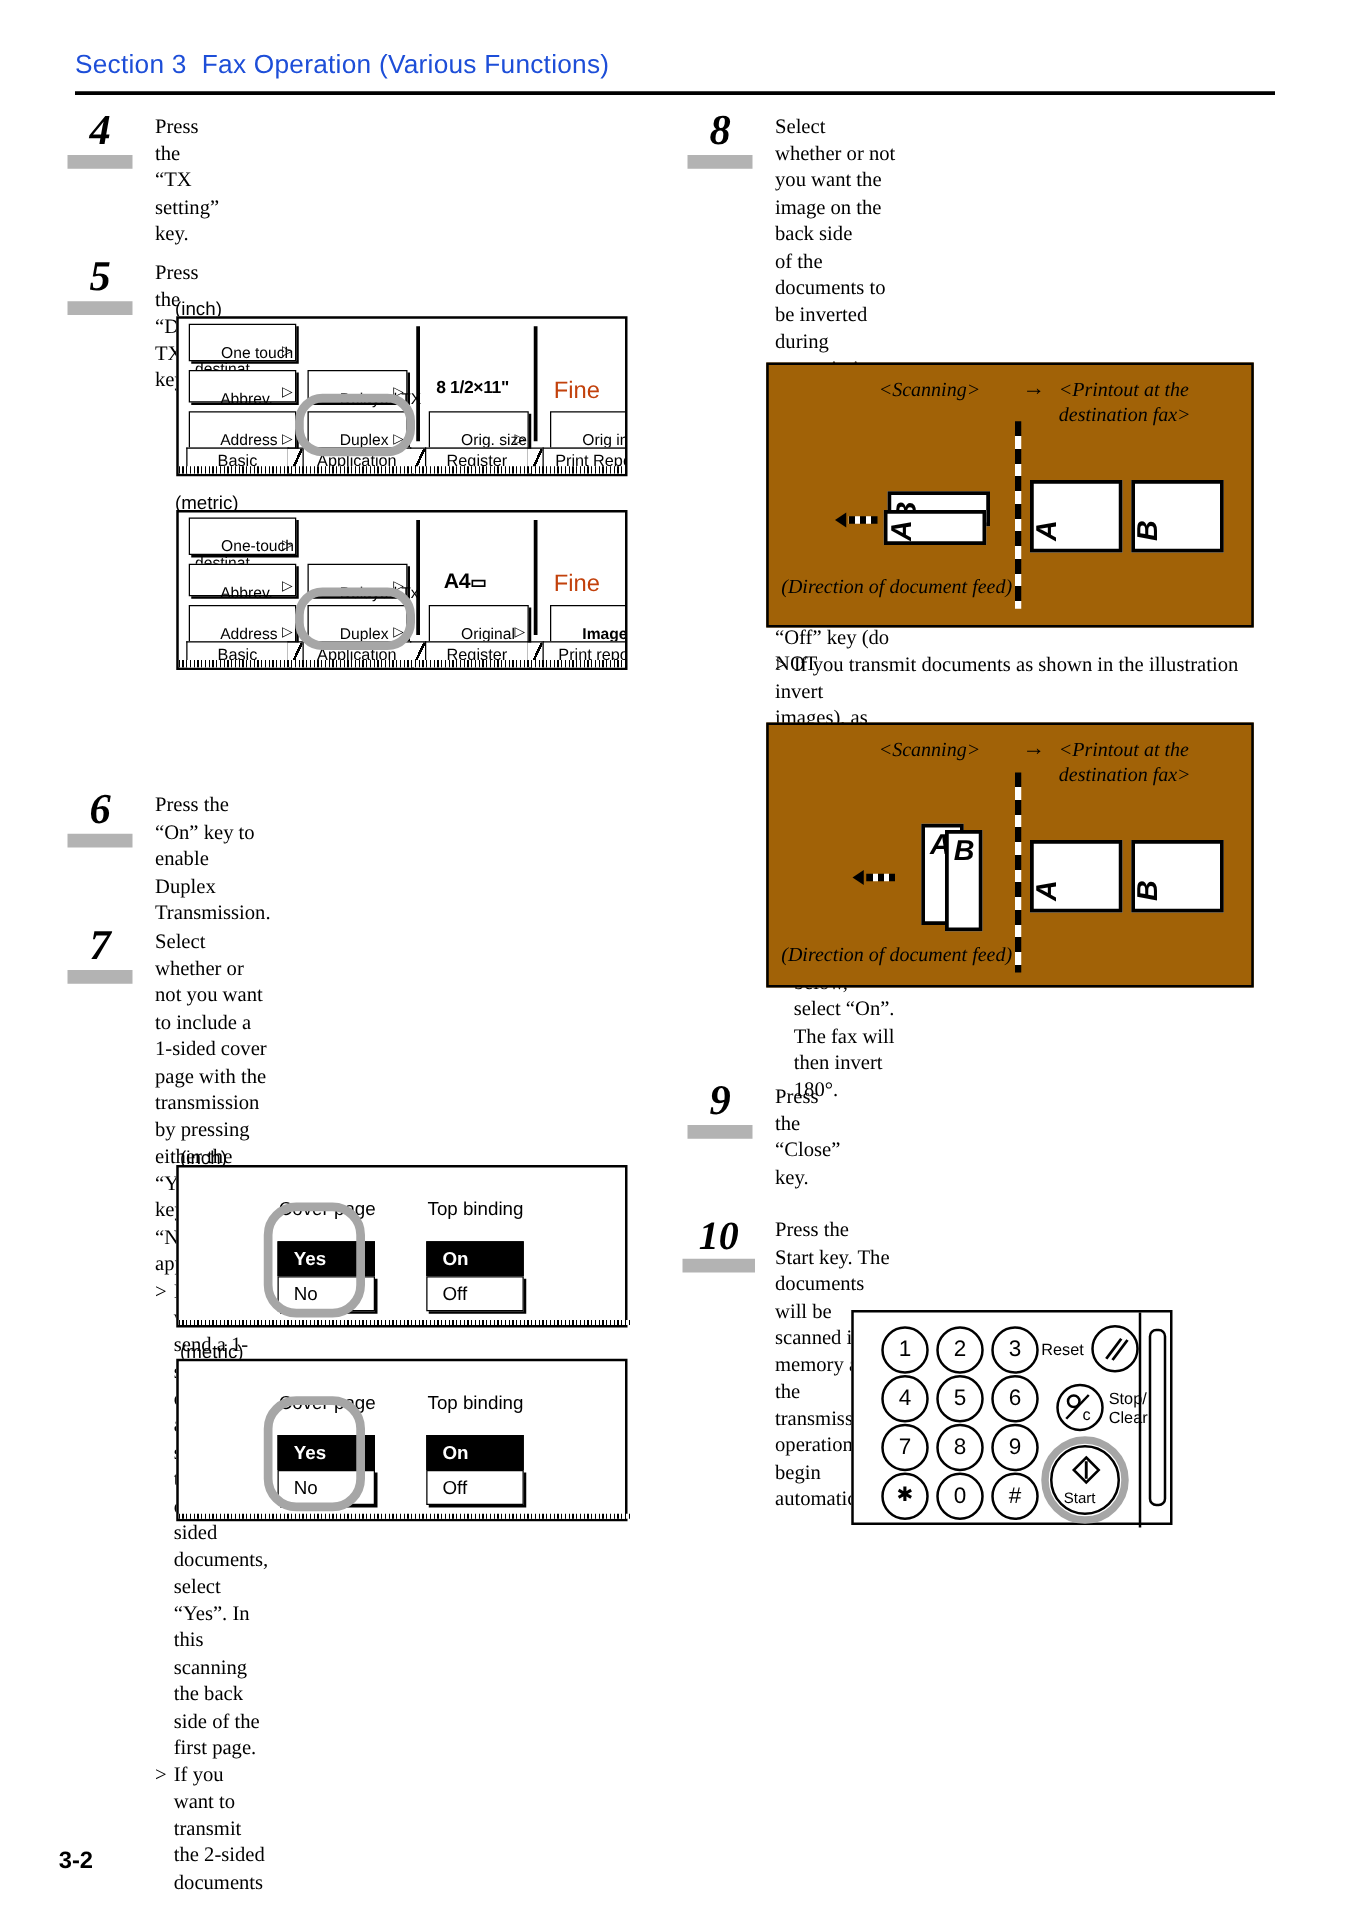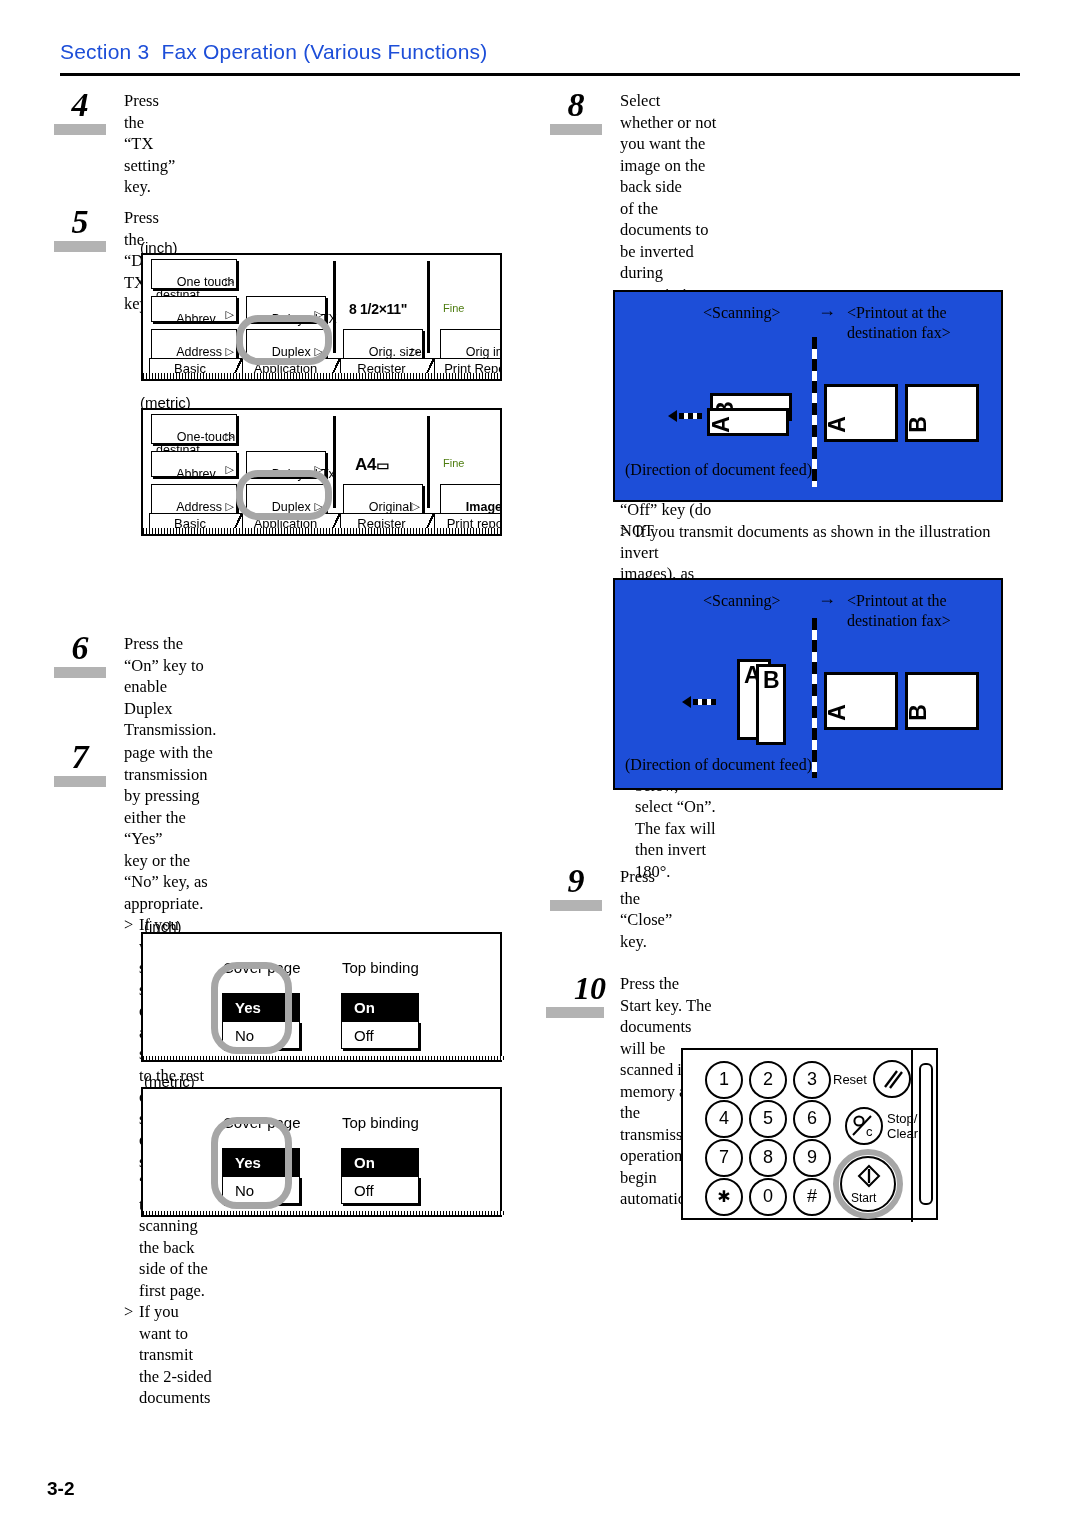--- a/index.html
+++ b/index.html
@@ -56,21 +56,21 @@
     left: 0; top: 0;
     width: 56px;
     text-align: center;
     font-family: "Liberation Serif", serif;
     font-weight: bold;
     font-style: italic;
     font-size: 34px;
     line-height: 34px;
     color: #000;
   }
-  .step-num.wide { width: 62px; font-size: 32px; text-align: right; }
+  .step-num.wide { width: 62px; font-size: 32px; }
   .step-bar {
     position: absolute;
     top: 36px; left: 2px;
     width: 52px; height: 11px;
     background: #b3b3b3;
   }
   .step-bar.wide { width: 58px; }
   .step-body {
     position: absolute;
     left: 72px; top: 2px;
@@ -120,22 +120,22 @@
   }
   .lcd-key .arr {
     position: absolute;
     right: 2px; bottom: 1px;
     font-size: 11px;
     line-height: 11px;
   }
   .lcd-plaintext {
     position: absolute;
     font-family: "Liberation Sans", sans-serif;
-    font-size: 11px;
-    color: #4d7c0f;
+    font-size: 19px;
+    color: #c2410c;
     white-space: pre;
   }
   .lcd-bold {
     position: absolute;
     font-family: "Liberation Sans", sans-serif;
     font-weight: bold;
     font-size: 14px;
     color: #000;
     white-space: pre;
     letter-spacing: -0.3px;
@@ -205,21 +205,22 @@
     white-space: pre;
   }
   .opt-btn.sel { background: #000; color: #fff; }
   .opt-btn.unsel { background: #fff; color: #000; font-weight: normal; box-shadow: 2px 2px 0 #000; }
 
   
   .diagram {
     position: absolute;
     box-sizing: border-box;
     border: 2px solid #000;
-    background: #1d4ed8;
+    background: #a16207;
+    font-style: italic;
   }
   .dg-text {
     position: absolute;
     font-family: "Liberation Serif", serif;
     font-size: 16px;
     line-height: 20px;
     white-space: pre;
   }
   .dg-arrow-r {
     position: absolute;
@@ -468,20 +469,21 @@
     <div class="step-bar"></div>
     <div class="step-body">
       <p>Press the “On” key to enable Duplex Transmission.</p>
     </div>
   </div>
 
   <div class="step" style="left:52px; top:740px;">
     <div class="step-num">7</div>
     <div class="step-bar"></div>
     <div class="step-body">
+      <p>Select whether or not you want to include a 1-sided cover</p>
       <p>page with the transmission by pressing either the “Yes”</p>
       <p>key or the “No” key, as appropriate.</p>
       <div class="bullet">
         <p>If you want to send a 1-sided document as a cover sheet</p>
         <p>to the rest of the 2-sided documents, select “Yes”. In this</p>
         <p>scanning the back side of the first page.</p>
       </div>
       <div class="bullet">
         <p>If you want to transmit the 2-sided documents</p>
 

